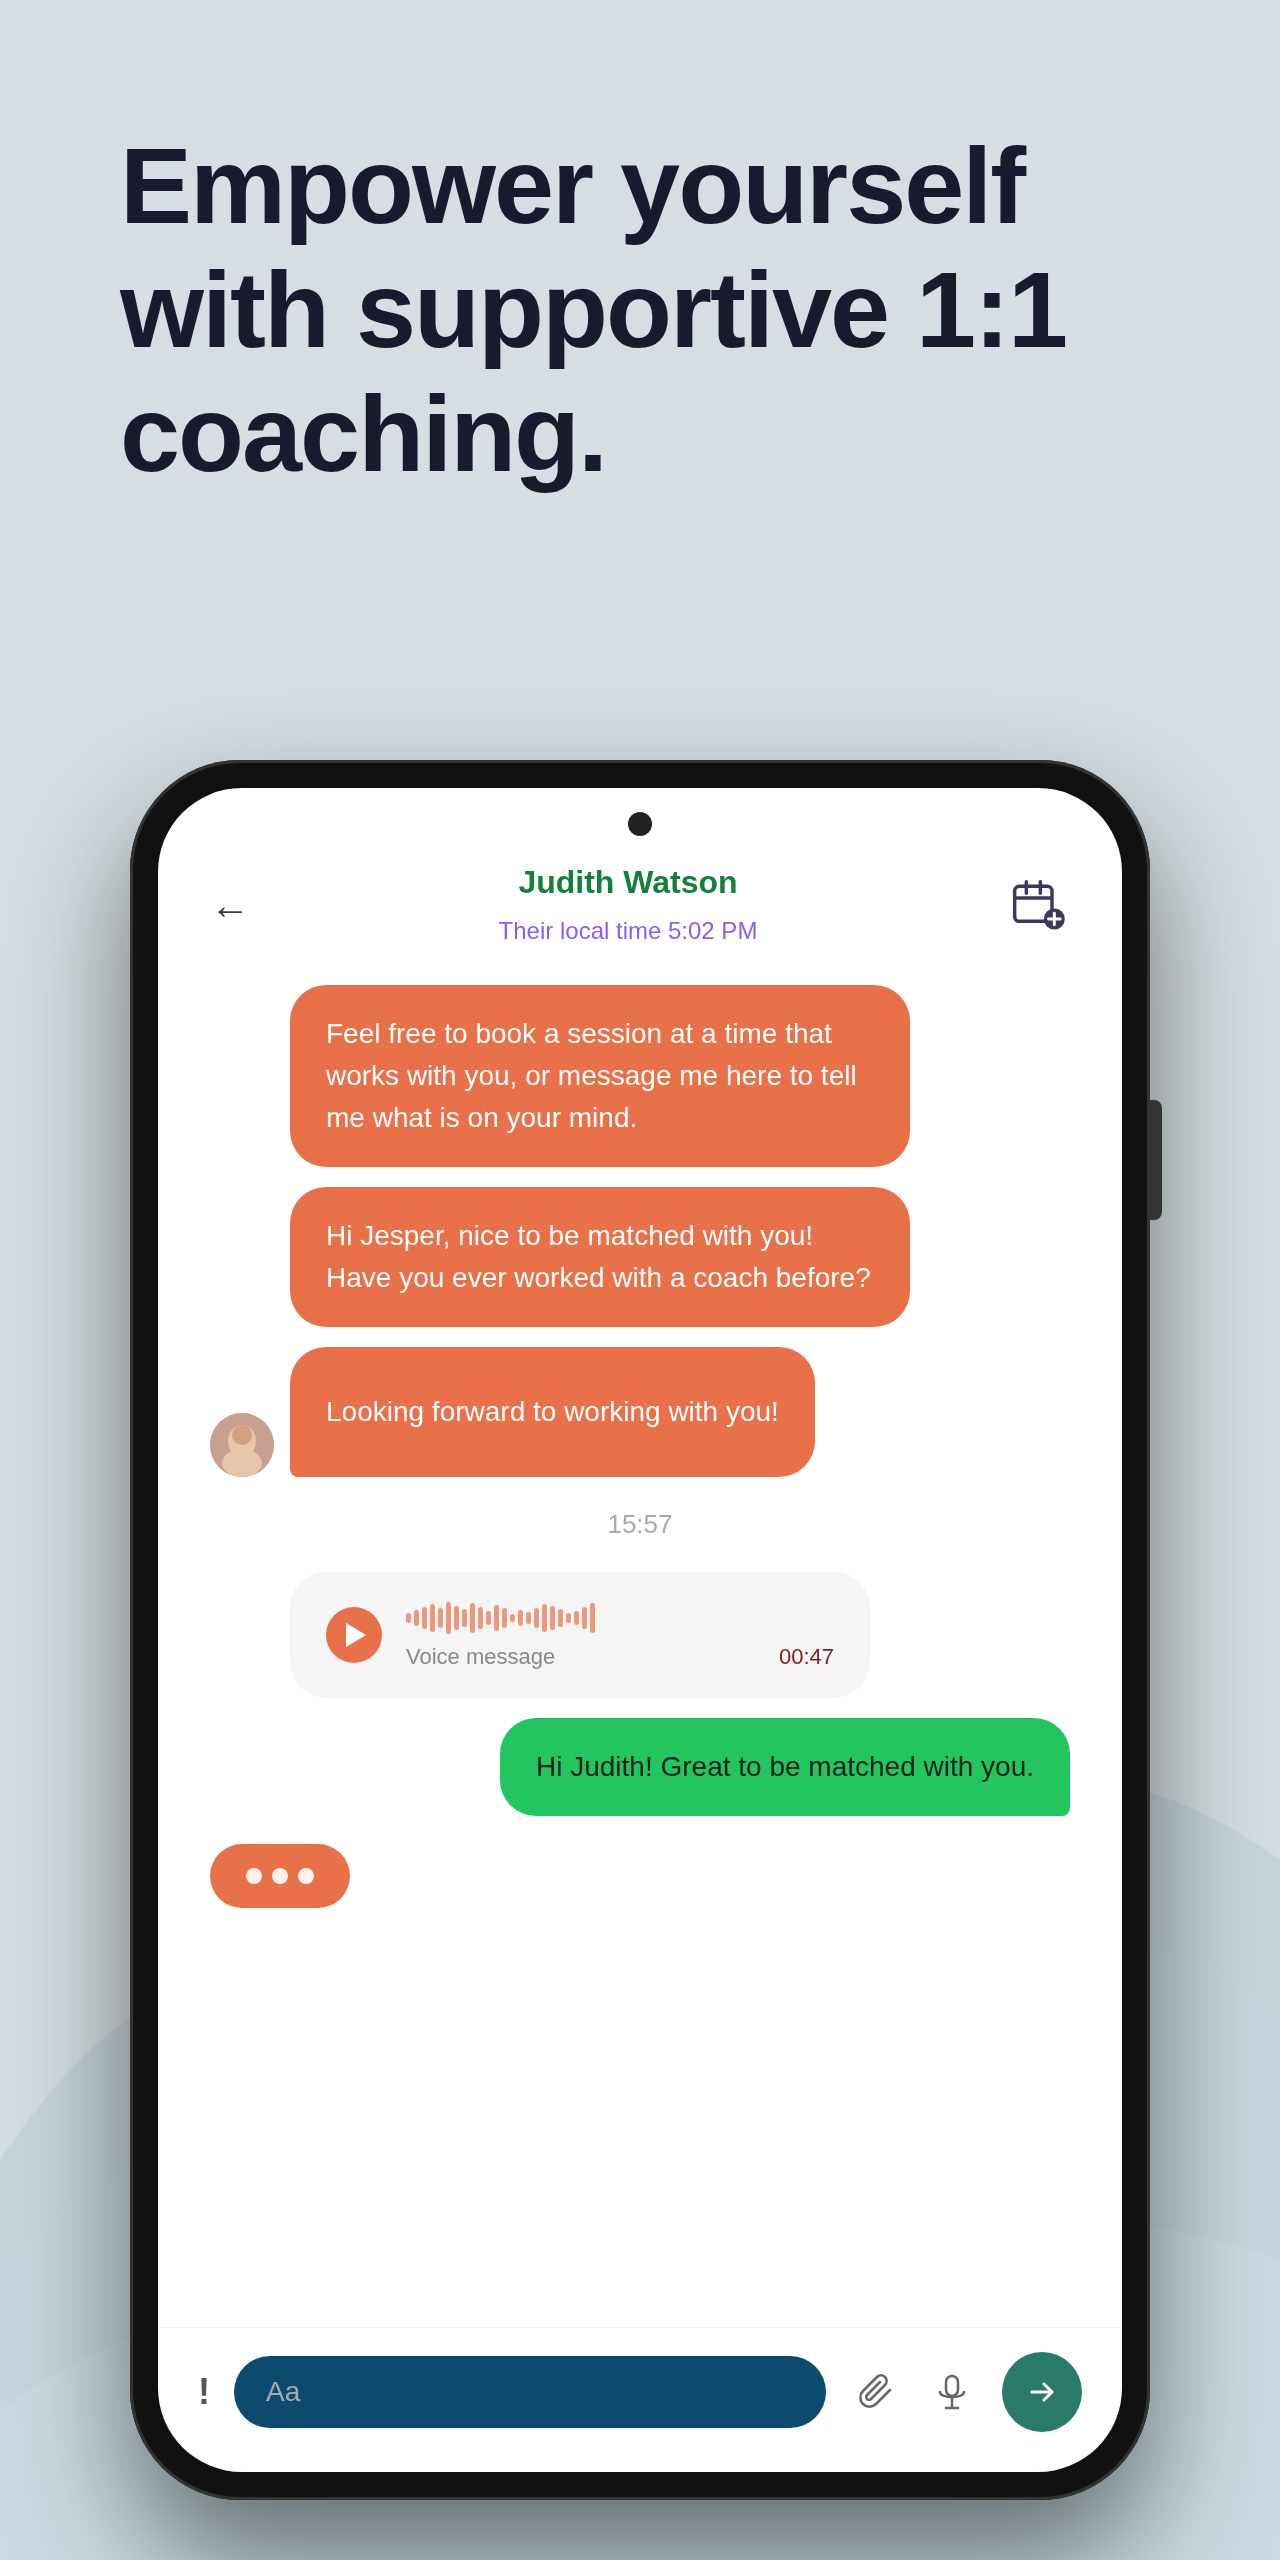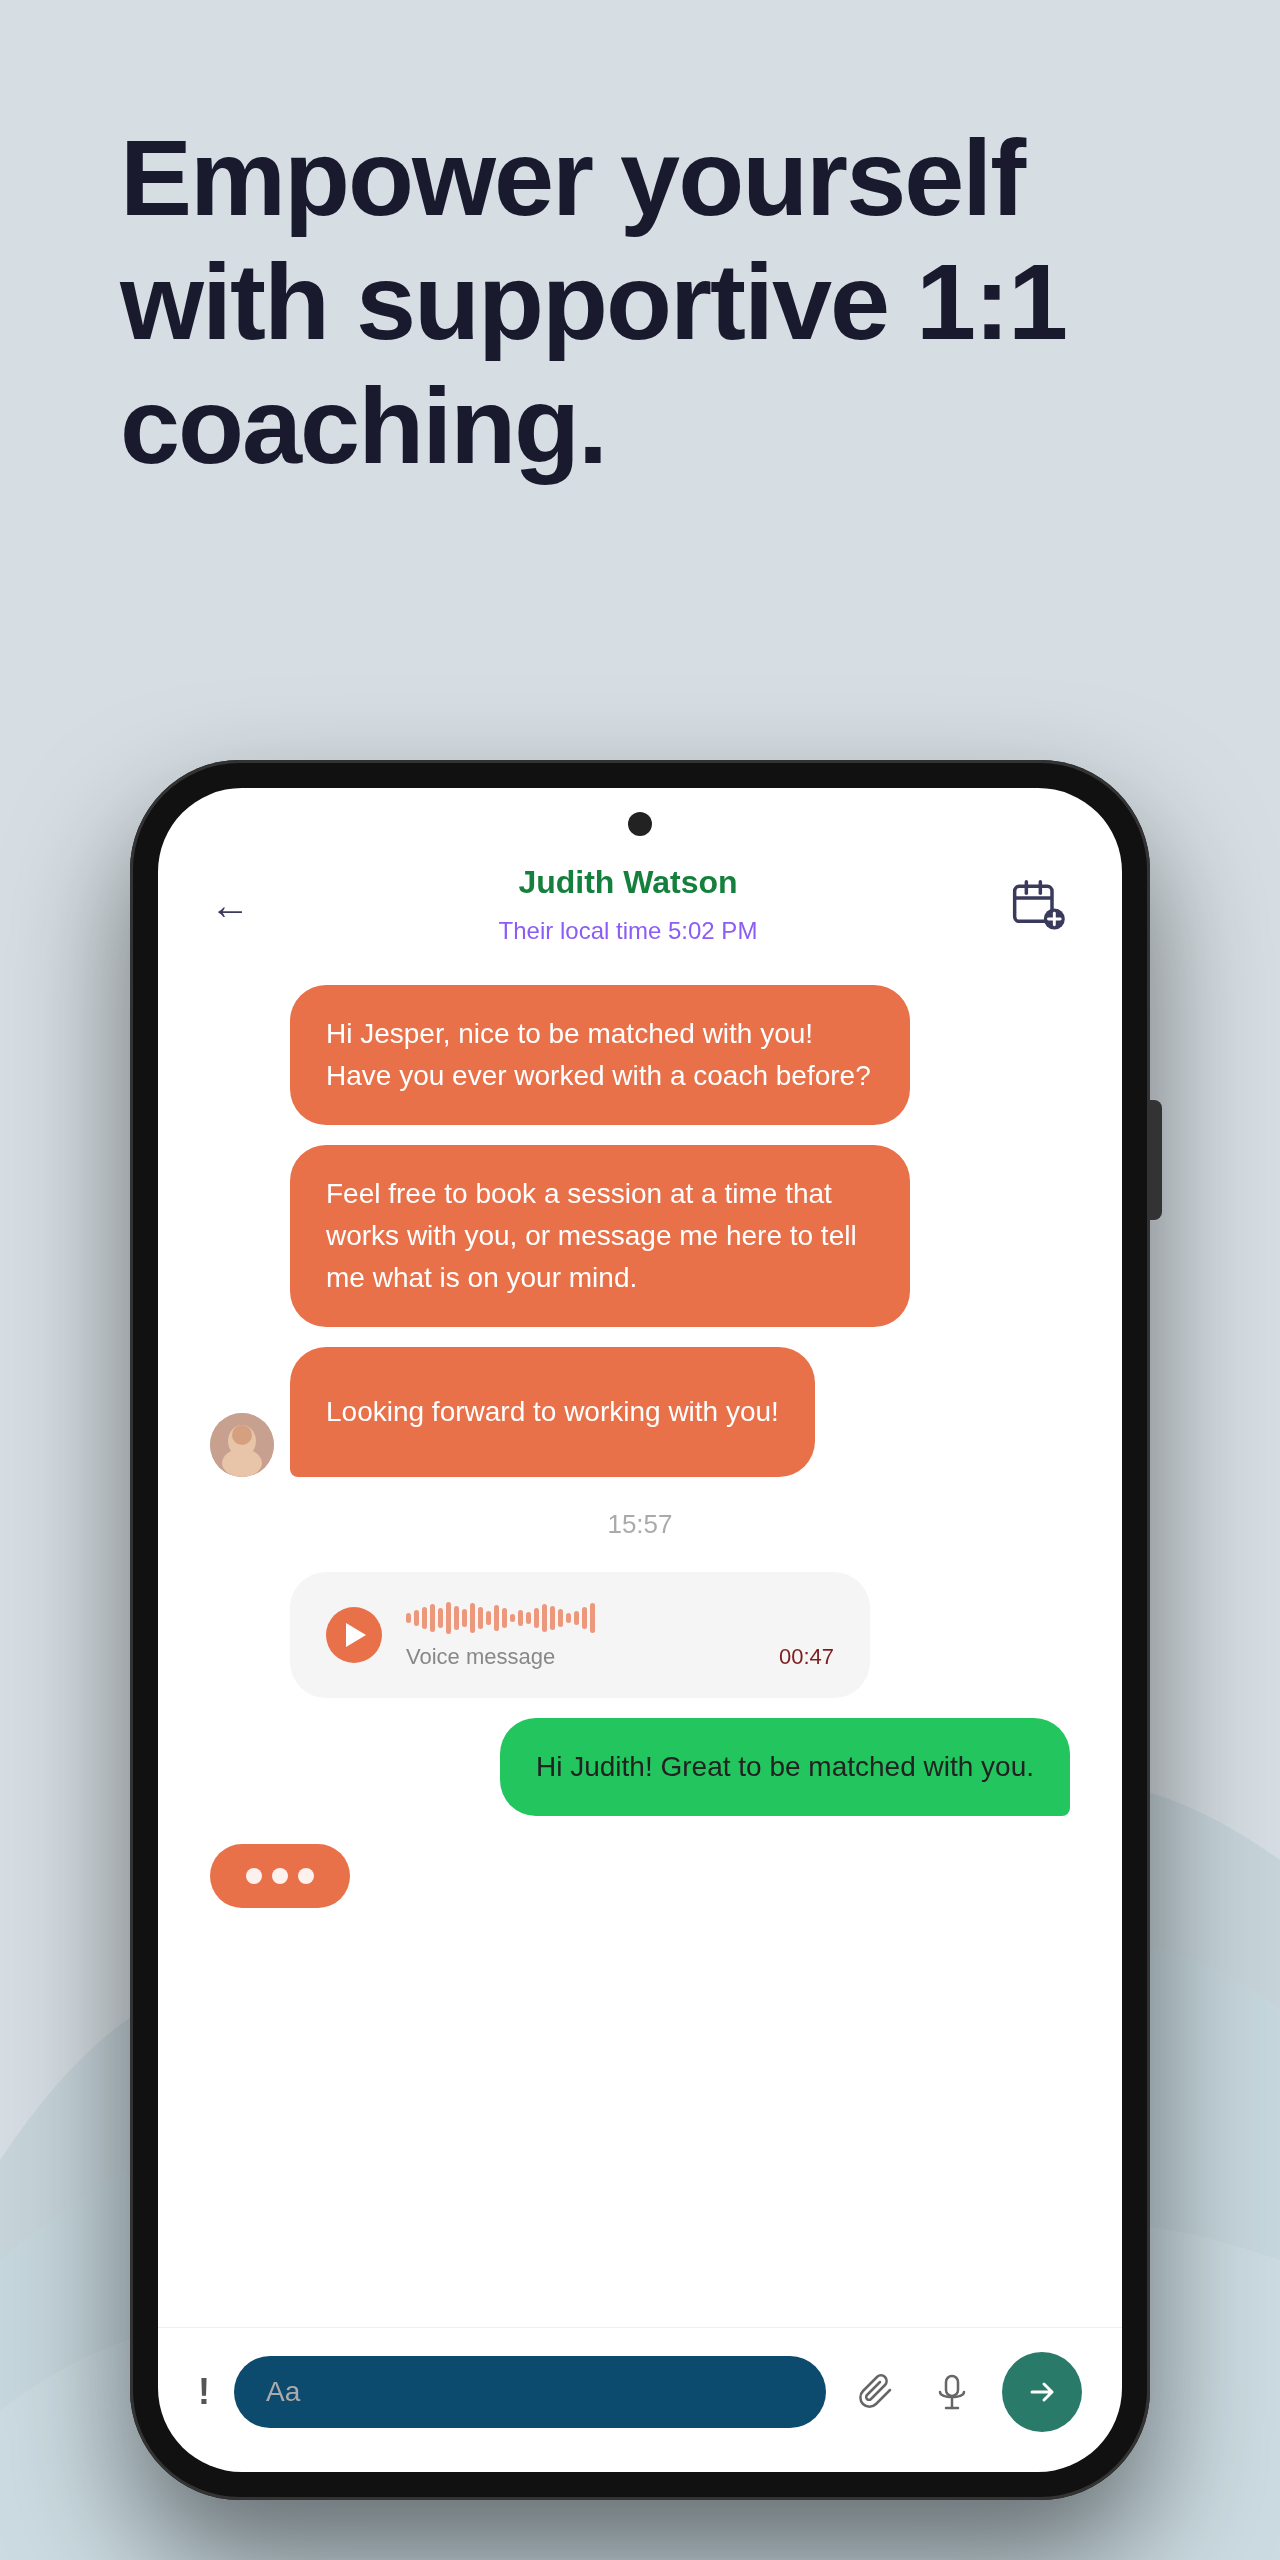--- a/index.html
+++ b/index.html
@@ -18,21 +18,21 @@
       position: absolute;
       bottom: 0;
       left: 0;
       width: 100%;
       height: 1200px;
     }
 
     
     .hero-text {
       position: absolute;
-      top: 116px;
+      top: 124px;
       left: 120px;
       right: 120px;
     }
 
     .hero-title {
       font-size: 108px;
       font-weight: 800;
       color: #1a1a2e;
       line-height: 1.15;
       letter-spacing: -2px;
@@ -405,27 +405,27 @@
             <line x1="38" y1="31" x2="38" y2="41" stroke="white" stroke-width="2.5" stroke-linecap="round"></line>
             <line x1="33" y1="36" x2="43" y2="36" stroke="white" stroke-width="2.5" stroke-linecap="round"></line>
           </svg>
         </div>
       </div>
 
       <div class="chat-messages">
 
         <div class="msg-coach">
           <div class="bubble-coach-no-avatar">
-            Hi Jesper, nice to be matched with you! Have you ever worked with a coach before?
+            Feel free to book a session at a time that works with you, or message me here to tell me what is on your mind.
           </div>
         </div>
 
         <div class="msg-coach">
           <div class="bubble-coach-no-avatar">
-            Feel free to book a session at a time that works with you, or message me here to tell me what is on your mind.
+            Hi Jesper, nice to be matched with you! Have you ever worked with a coach before?
           </div>
         </div>
 
         <div class="msg-coach">
           <div class="coach-avatar">
 
             <svg width="64" height="64" viewBox="0 0 64 64" xmlns="http://www.w3.org/2000/svg">
               <circle cx="32" cy="32" r="32" fill="#c8a090"></circle>
               <ellipse cx="32" cy="28" rx="14" ry="16" fill="#e8c4a8"></ellipse>
               <circle cx="32" cy="22" r="10" fill="#d4a080"></circle>

